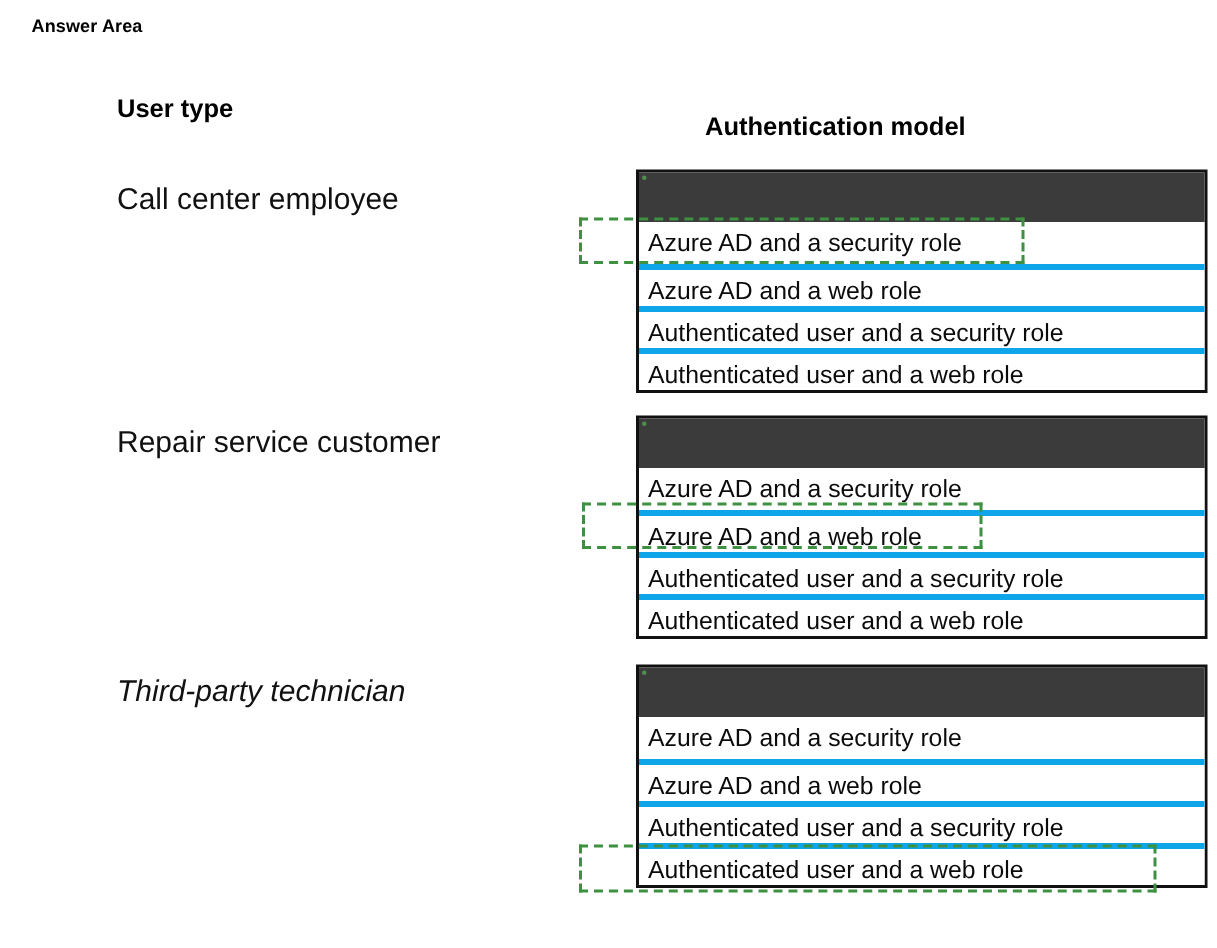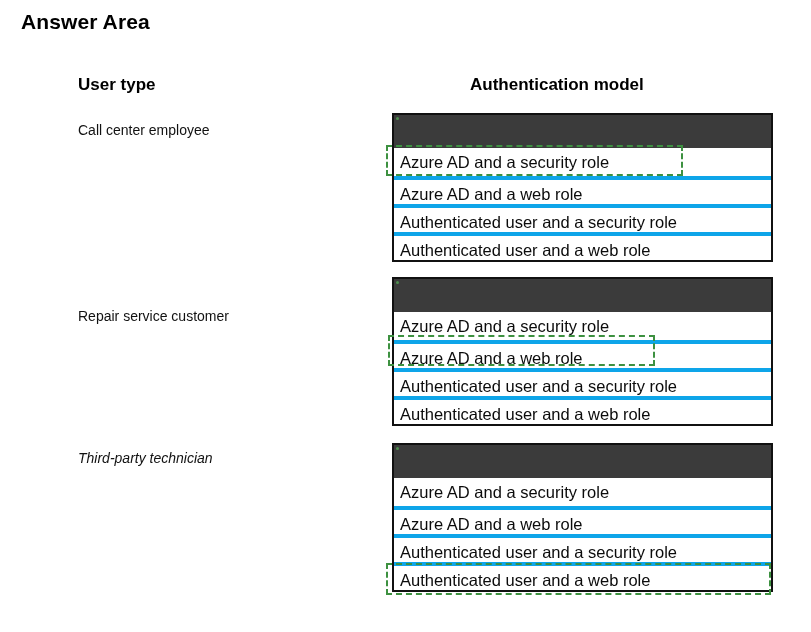--- a/index.html
+++ b/index.html
@@ -14,61 +14,62 @@
     font-family: "Liberation Sans", sans-serif;
     color: #000000;
     overflow: hidden;
   }
 
   
   #answer-area-title {
     position: absolute;
     left: 21px;
     top: 10px;
-    font-size: 21px;
+    font-size: 12px;
     font-weight: bold;
     letter-spacing: 0.1px;
   }
 
   
   #col-header-user-type {
     position: absolute;
     left: 78px;
-    top: 75px;
+    top: 63px;
     font-size: 17px;
     font-weight: bold;
   }
   #col-header-auth-model {
     position: absolute;
     left: 470px;
     top: 75px;
     font-size: 17px;
     font-weight: bold;
   }
 
   
   .row-group {
     position: absolute;
     left: 0;
     width: 811px;
   }
   .row-label {
     position: absolute;
-    font-size: 14px;
+    font-size: 20px;
     font-weight: normal;
     color: #111111;
     white-space: nowrap;
   }
 
   
   .dropdown-box {
     position: absolute;
     box-sizing: border-box;
     border: 2px solid #111111;
     background: #ffffff;
+    margin-left: 32px;
   }
   .dropdown-bar {
     height: 33px;
     background: #3b3b3b;
     position: relative;
   }
   .dropdown-bar::after {
     content: "";
     position: absolute;
     left: 2px;
@@ -125,21 +126,21 @@
       <div class="dropdown-option">Authenticated user and a security role</div>
       <div class="dropdown-option">Authenticated user and a web role</div>
     </div>
   </div>
 
   <div class="selection-marker" style="left:386px; top:145px; width:297px; height:31px;"></div>
 </div>
 
 <div class="row-group" style="top:0;">
 
-  <div class="row-label" style="left:78px; top:284px;margin-top:24px;">Repair service customer</div>
+  <div class="row-label" style="left:78px; top:284px;">Repair service customer</div>
 
   <div class="dropdown-box" style="left:392px; top:277px; width:381px;">
     <div class="dropdown-bar"></div>
     <div class="dropdown-list">
       <div class="dropdown-option">Azure AD and a security role</div>
       <div class="dropdown-option">Azure AD and a web role</div>
       <div class="dropdown-option">Authenticated user and a security role</div>
       <div class="dropdown-option">Authenticated user and a web role</div>
     </div>
   </div>

